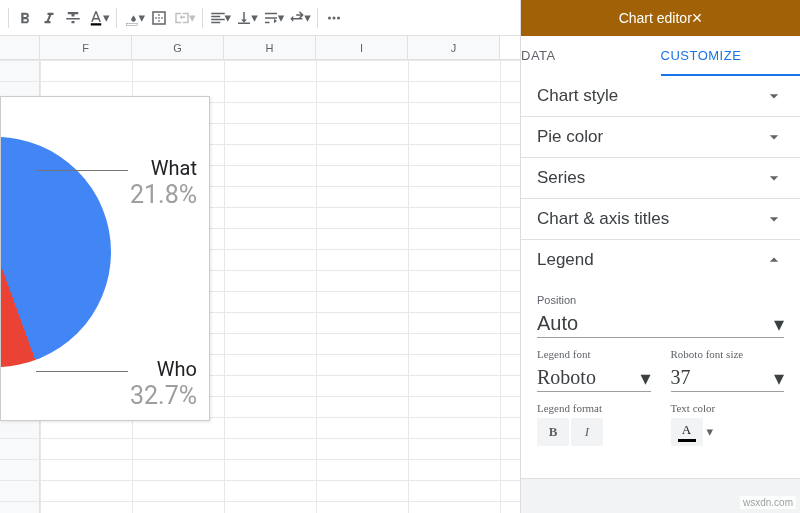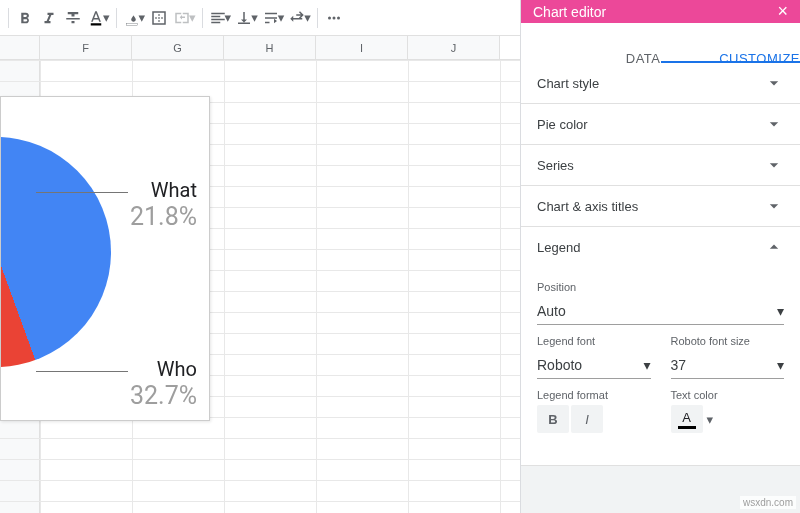--- a/index.html
+++ b/index.html
@@ -17,33 +17,33 @@
   .colhead:first-child { width: 40px; }
   .grid { position: absolute; top: 24px; left: 0; right: 0; bottom: 0; background-image: linear-gradient(to right, #e8e8e8 1px, transparent 1px), linear-gradient(to bottom, #e8e8e8 1px, transparent 1px); background-size: 92px 21px; background-position: 40px 0; }
   .rowhead-strip { position:absolute; top:24px; left:0; width:40px; bottom:0; background:#f8f9fa; border-right:1px solid #e0e0e0;}
   .chart-box { position: absolute; top: 60px; left: 0; width: 210px; height: 325px; background: #fff; border: 1px solid #ccc; box-shadow: 1px 1px 3px rgba(0,0,0,0.1); overflow:hidden;}
   .pie { position: absolute; top: 40px; left: -120px; width: 230px; height: 230px; border-radius: 50%; background: conic-gradient(#4285f4 0deg 160deg, #ea4335 160deg 360deg); }
   .label { position: absolute; right: 12px; text-align: right; font-family: Roboto, Arial; }
   .label .name { font-size: 20px; color: #202124; }
   .label .val { font-size: 25px; color: #9e9e9e; }
   .label .line { position:absolute; right:-12px; top:14px; height:1px; background:#757575;}
   .panel { width: 280px; background: #f1f3f4; border-left: 1px solid #dadce0; display: flex; flex-direction: column; height: 513px; position:absolute; top:0; right:0;}
-  .panel-head { height: 23px; background: #ec4899; color: #fff; display: flex; align-items: center; justify-content: space-between; padding: 0 12px; font-size: 14px; }
+  .panel-head { height: 36px; background: #a16207; color: #fff; display: flex; align-items: center; justify-content: center; padding: 0 12px; font-size: 14px; }
   .panel-head .close { cursor: pointer; font-size: 18px; }
   .tabs { display: flex; height: 40px; background: #fff; }
-  .tab { flex: 1; text-align: right; line-height: 40px; font-size: 13px; letter-spacing: 0.5px; color: #5f6368; cursor: pointer; border-bottom: 2px solid transparent; margin-top: 16px; }
+  .tab { flex: 1; text-align: left; line-height: 40px; font-size: 13px; letter-spacing: 0.5px; color: #5f6368; cursor: pointer; border-bottom: 2px solid transparent; }
   .tab.active { color: #1a73e8; border-bottom-color: #1a73e8; }
   .accordion { overflow-y: auto; flex: 1; }
   .acc-item { background: #fff; border-bottom: 1px solid #e0e0e0; margin: 0; }
-  .acc-head { height: 40px; display: flex; align-items: center; justify-content: space-between; padding: 0 16px; font-size: 13px; color: #3c4043; cursor: pointer; gap: 48px; }
+  .acc-head { height: 40px; display: flex; align-items: center; justify-content: space-between; padding: 0 16px; font-size: 17px; color: #3c4043; cursor: pointer; gap: 48px; }
   .acc-head svg { width: 20px; height: 20px; color: #5f6368; }
   .acc-body { padding: 4px 16px 32px; }
   .fld-lbl { font-size: 11px; color: #5f6368; margin-top: 10px; margin-bottom: 4px; }
-  .select { border-bottom: 1px solid #9e9e9e; display: flex; justify-content: space-between; align-items: center; height: 28px; font-size: 14px; color: #3c4043; cursor: pointer; }
-  .row2 { display: flex; gap: 20px; }
+  .select { border-bottom: 1px solid #9e9e9e; display: flex; justify-content: space-between; align-items: center; height: 28px; font-size: 20px; color: #3c4043; cursor: pointer; }
+  .row2 { display: flex; gap: 20px; font-family: Liberation Serif, serif; }
   .row2 > div { flex: 1; }
   .fmt-btns { display: flex; gap: 2px; margin-top: 2px;}
   .fmt-btn { width: 32px; height: 28px; display: flex; align-items: center; justify-content: center; color: #5f6368; cursor: pointer; border-radius:2px; background:#f1f3f4;}
   .txtcolor { display:flex; align-items:center; gap:4px; margin-top:2px;}
   .txtcolor .swatch { width:32px; height:28px; display:flex; flex-direction:column; align-items:center; justify-content:center; background:#f1f3f4; border-radius:2px; cursor:pointer;}
   .txtcolor .swatch .under { width:18px; height:3px; background:#000; margin-top:1px;}
   .attrib { position:absolute; bottom:4px; right:4px; font-size:10px; color:#9e9e9e; background:rgba(255,255,255,0.8); padding:1px 3px;margin-left:19px;}
 </style>
 </head>
 <body>
@@ -135,21 +135,21 @@
       <div class="colhead">F</div>
       <div class="colhead">G</div>
       <div class="colhead">H</div>
       <div class="colhead">I</div>
       <div class="colhead">J</div>
     </div>
     <div class="rowhead-strip"></div>
     <div class="grid"></div>
     <div class="chart-box">
       <div class="pie"></div>
-      <div class="label" style="top:81px;margin-left:20px;">
+      <div class="label" style="top:59px;margin-left:20px;">
         <div class="line" style="width:92px; left:-94px;"></div>
         <div class="name">What</div>
         <div class="val"><span>21.8</span>%</div>
       </div>
       <div class="label" style="top:244px;margin-top:16px;">
         <div class="line" style="width:92px; left:-94px;"></div>
         <div class="name">Who</div>
         <div class="val"><span>32.7</span>%</div>
       </div>
     </div>

